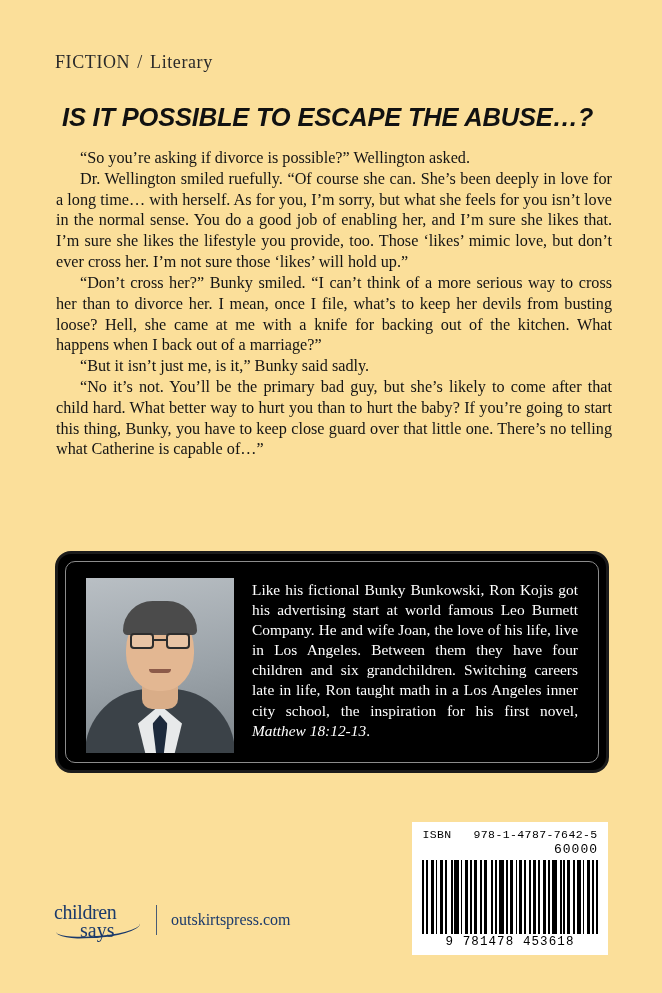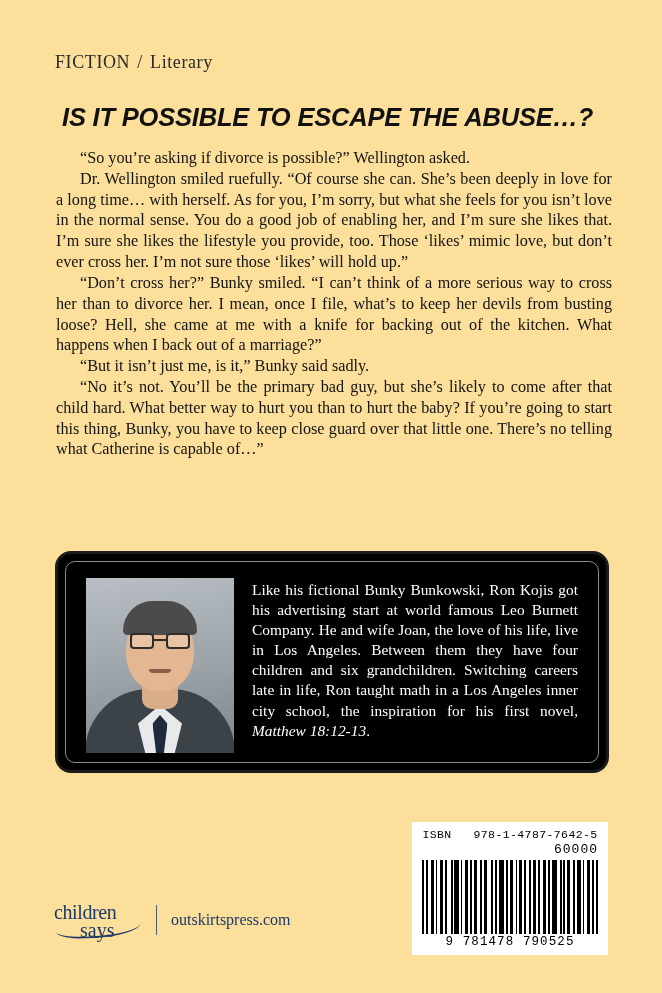--- a/index.html
+++ b/index.html
@@ -424,21 +424,21 @@
       <div class="b" style="width:4px"></div>
       <div class="s" style="width:2px"></div>
       <div class="b" style="width:2px"></div>
       <div class="s" style="width:3px"></div>
       <div class="b" style="width:3px"></div>
       <div class="s" style="width:2px"></div>
       <div class="b" style="width:2px"></div>
       <div class="s" style="width:2px"></div>
       <div class="b" style="width:2px"></div>
     </div>
-    <div class="barnum">9 781478 790525</div>
+    <div class="barnum">9 781478 453618</div>
   </div>
 
   <div class="publisher">
     <div class="pub-logo">
       <div class="w1">children</div>
       <div class="swoosh"></div>
       <div class="w2">says</div>
     </div>
     <div class="pub-divider"></div>
     <div class="pub-url">outskirtspress.com</div>

